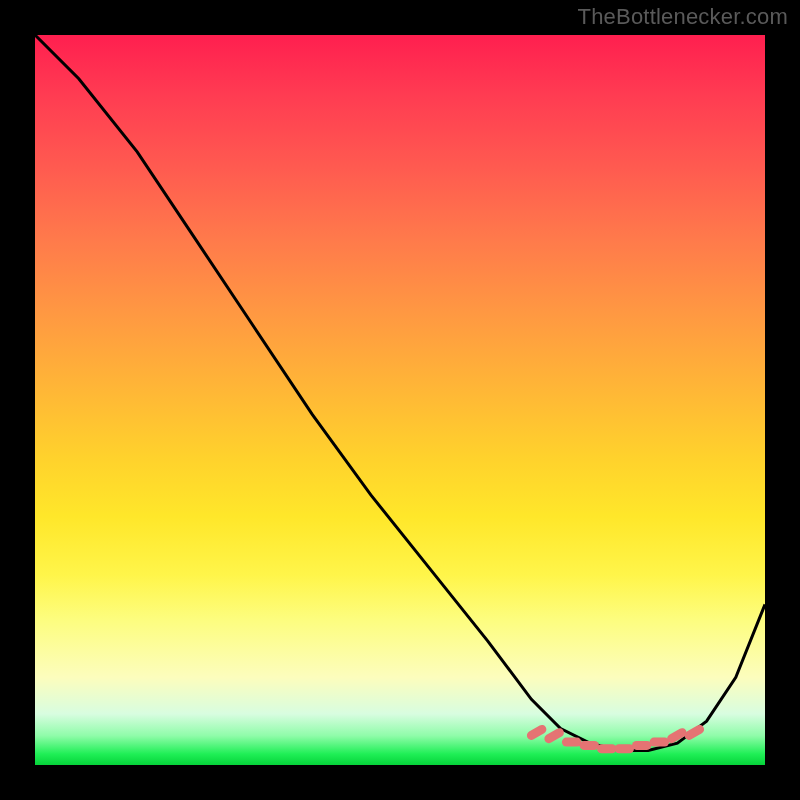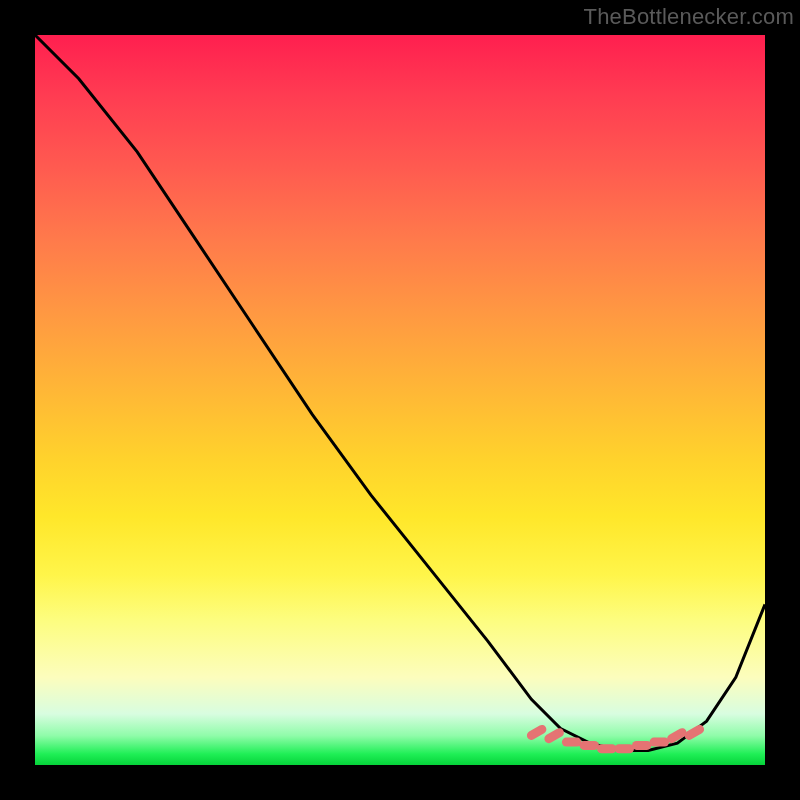--- a/index.html
+++ b/index.html
@@ -13,21 +13,21 @@
   }
   .outer {
     position: relative;
     width: 800px;
     height: 800px;
     background: #000;
   }
   .attribution {
     position: absolute;
     top: 4px;
-    right: 6px;
+    right: 12px;
     font-size: 22px;
     font-weight: 500;
     color: #5a5a5a;
     font-family: Arial, Helvetica, sans-serif;
     letter-spacing: 0.2px;
   }
   .plot-area {
     position: absolute;
     left: 35px;
     top: 35px;

